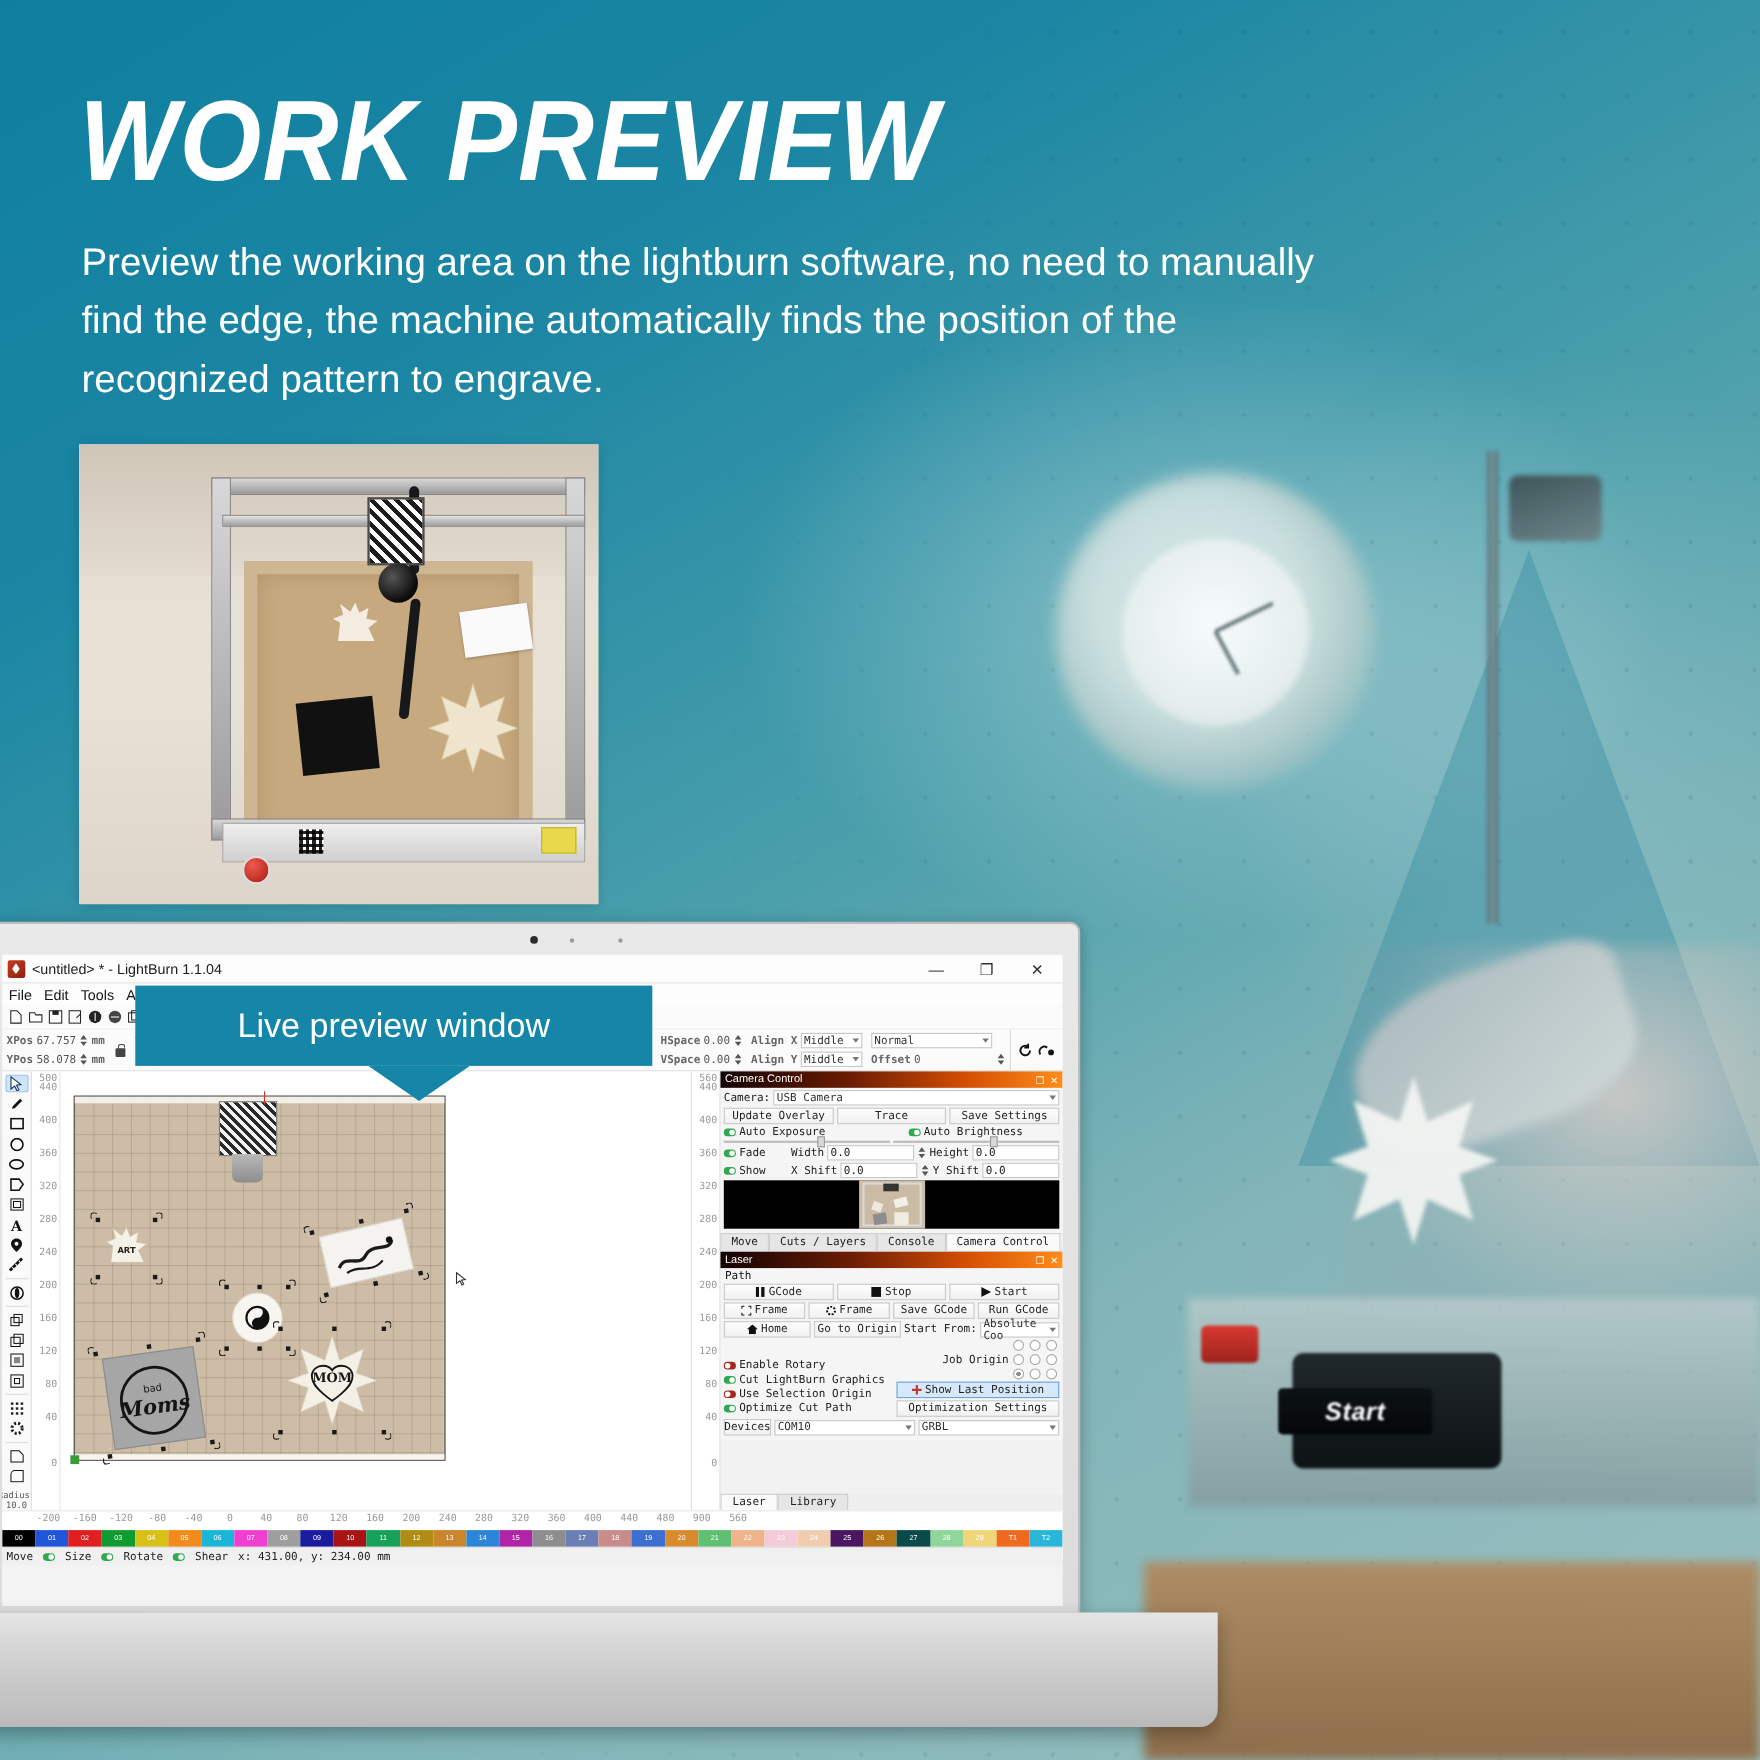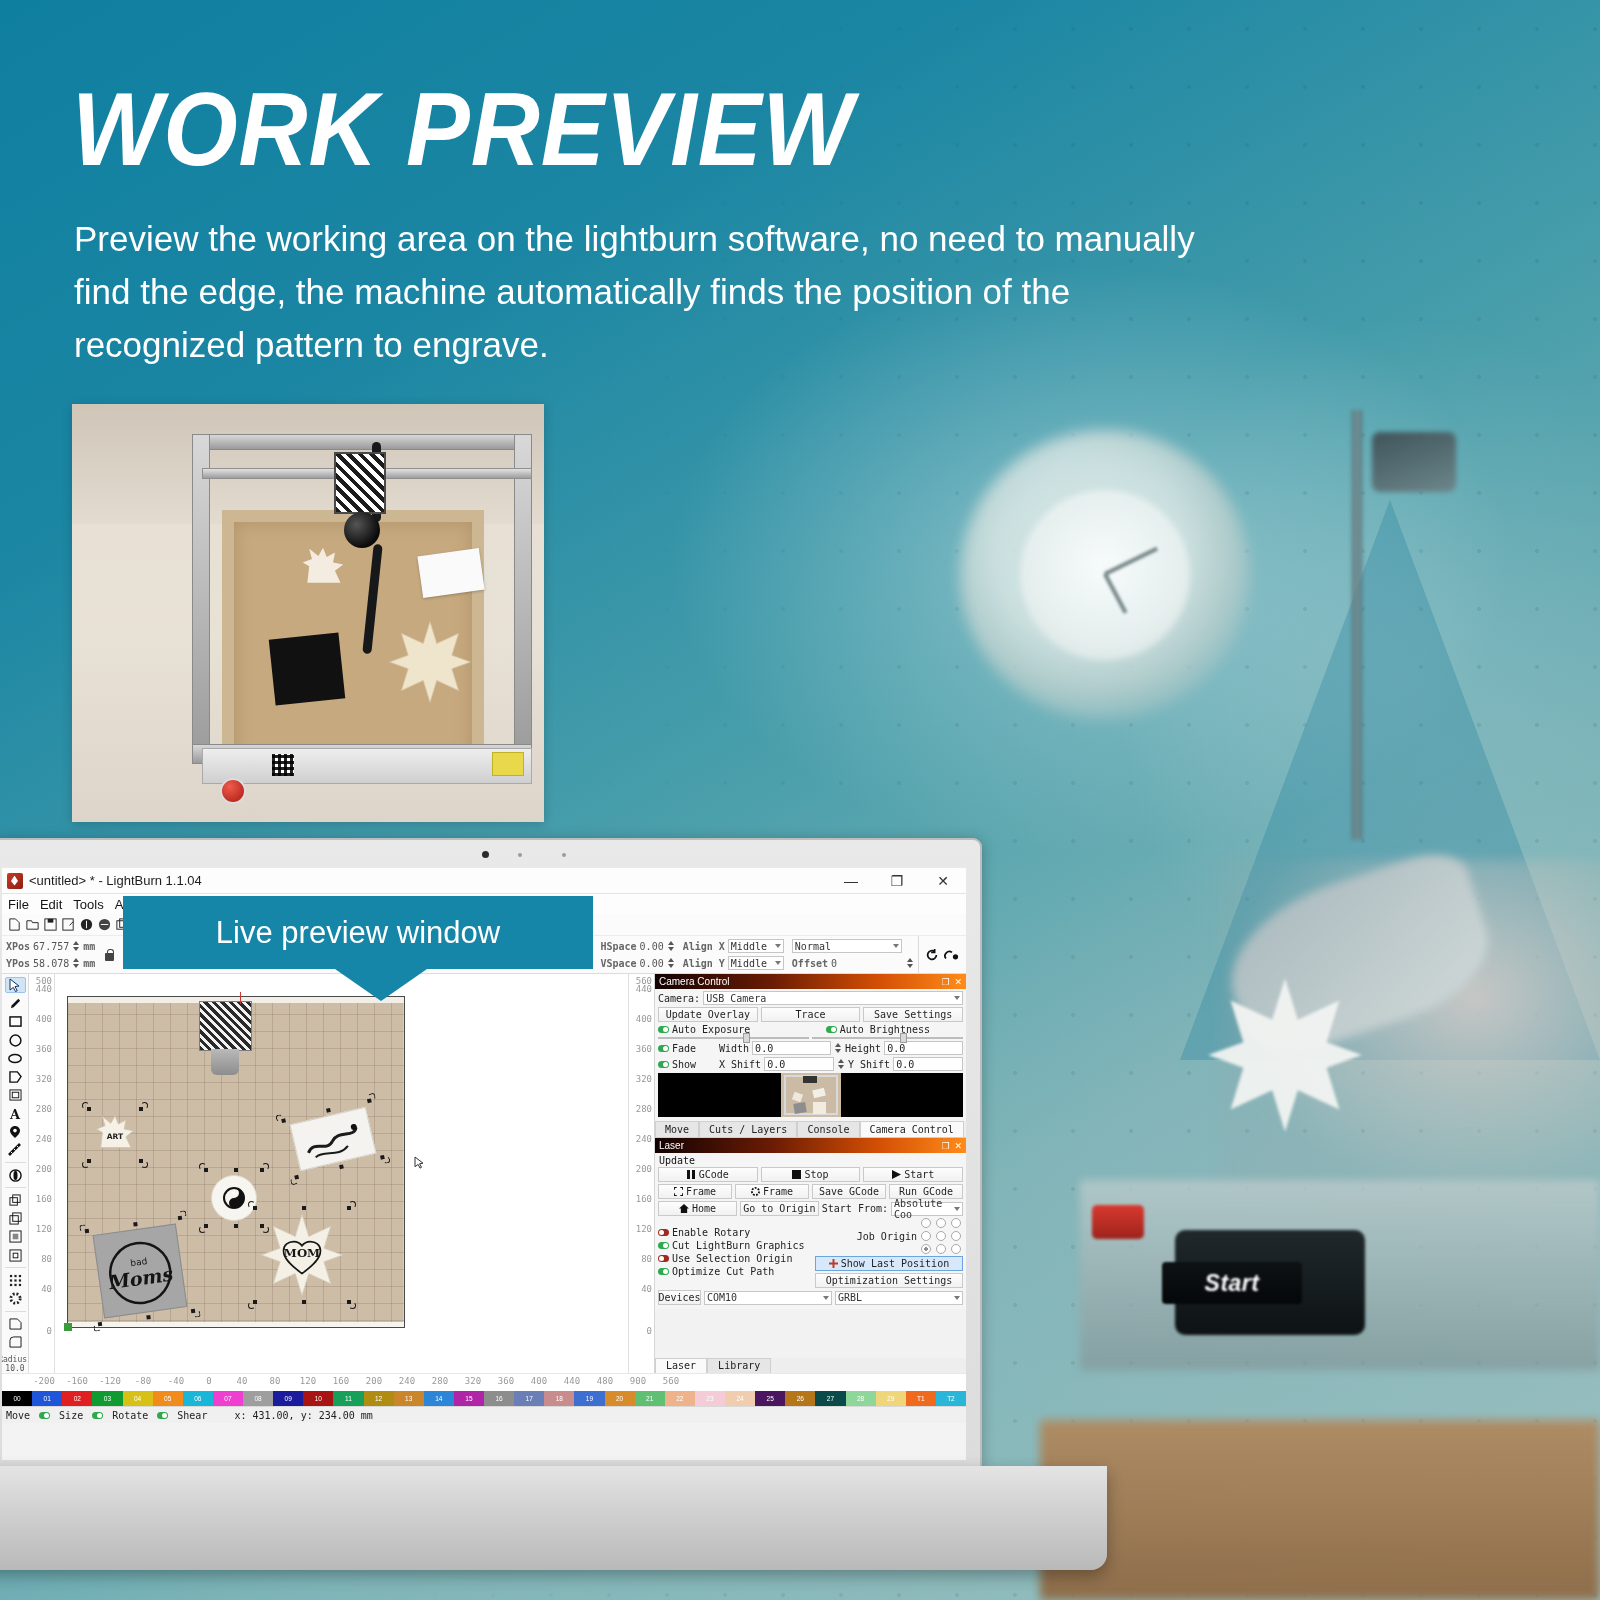--- a/index.html
+++ b/index.html
@@ -908,21 +908,21 @@
             </div>
 
             <div class="panel-title">
               <span>Laser</span>
               <span class="ptools">
                 <span>❐</span>
                 <span>✕</span>
               </span>
             </div>
             <div class="pbody">
-              <div style="font-size:10px;color:#111;padding:0 1px 1px">Update</div>
+              <div style="font-size:10px;color:#111;padding:0 1px 1px">Path</div>
               <div class="ctl-row">
                 <div class="btn">
                   <svg width="9" height="9" viewBox="0 0 9 9">
                       <rect x="0" y="0" width="3" height="9" fill="#111"></rect>
                       <rect x="5" y="0" width="3" height="9" fill="#111"></rect>
                     </svg>
                   <span>GCode</span>
                 </div>
                 <div class="btn">
                   <svg width="9" height="9" viewBox="0 0 9 9">
@@ -960,21 +960,21 @@
                     </svg>
                   <span>Home</span>
                 </div>
                 <div class="btn">Go to Origin</div>
                 <span class="tlabel" style="white-space:nowrap">Start From:</span>
                 <span class="combo" style="width:72px">
                   <span>Absolute Coo</span>
                   <span class="chev"></span>
                 </span>
               </div>
-              <div style="display:flex; gap:4px; align-items:center;">
+              <div style="display:flex; gap:4px; align-items:flex-end;">
                 <div style="flex:1">
                   <div class="ctl-row">
                     <span class="toggle off"></span>
                     <span class="tlabel">Enable Rotary</span>
                   </div>
                   <div class="ctl-row">
                     <span class="toggle on"></span>
                     <span class="tlabel">Cut LightBurn Graphics</span>
                   </div>
                   <div class="ctl-row">
@@ -1089,21 +1089,21 @@
           </div>
 
         <div id="statusbar">
           <span>Move</span>
           <span class="toggle on"></span>
           <span>Size</span>
           <span class="toggle on"></span>
           <span>Rotate</span>
           <span class="toggle on"></span>
           <span>Shear</span>
-          <span style="margin-left:18px">x: 431.00, y: 234.00 mm</span>
+          <span style="">x: 431.00, y: 234.00 mm</span>
         </div>
 
       </div>
     </div>
   </div>
 
   <div id="base">
     
     
     

